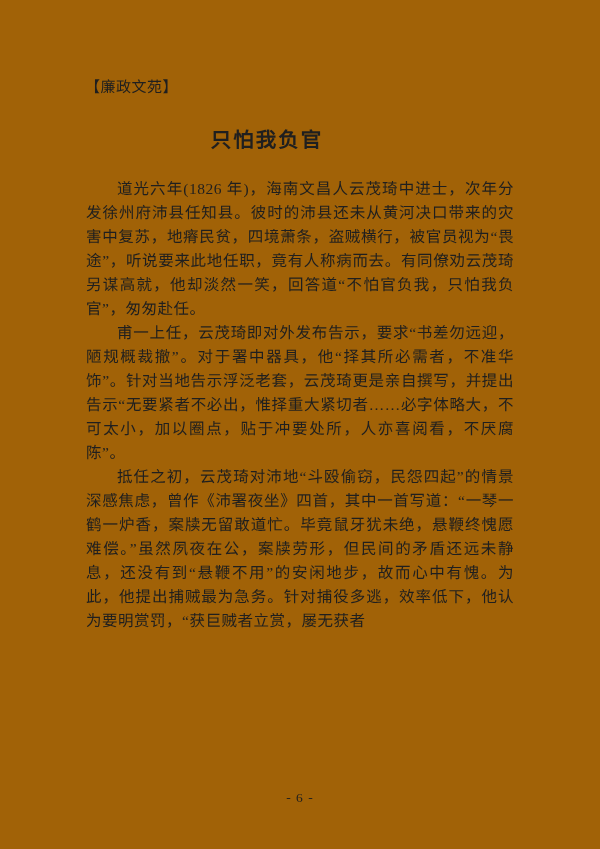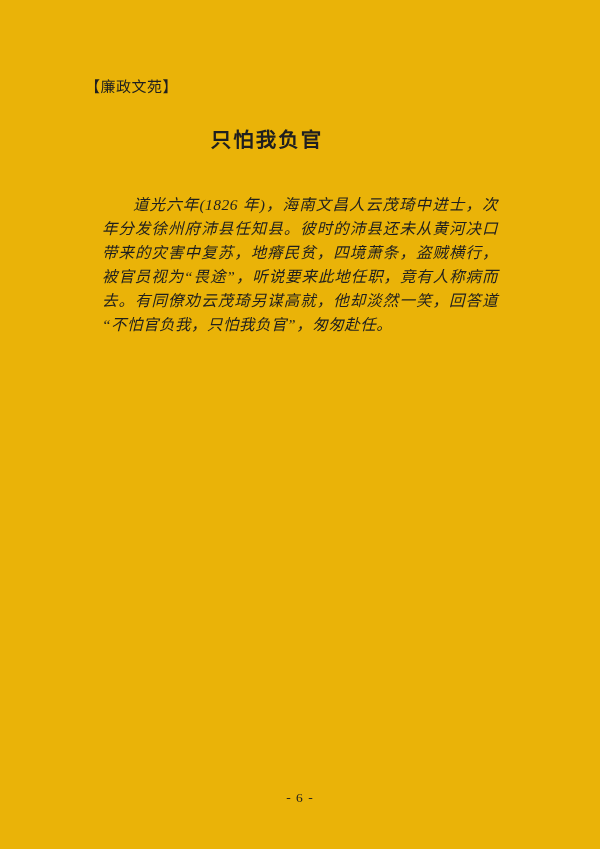--- a/index.html
+++ b/index.html
@@ -4,21 +4,21 @@
 <style>
   html, body {
     margin: 0;
     padding: 0;
     background: #ffffff;
   }
   .page {
     position: relative;
     width: 600px;
     height: 849px;
-    background: #eab308;
+    background: #a16207;
     font-family: "Liberation Serif", "DejaVu Serif", serif;
     color: #1f1f1f;
     overflow: hidden;
   }
   .section-label {
     position: absolute;
     top: 75px;
     left: 85px;
     font-size: 15px;
     letter-spacing: 0.5px;
@@ -41,24 +41,23 @@
     position: absolute;
     top: 177px;
     left: 86px;
     width: 428px;
     font-size: 15.5px;
     line-height: 24px;
     text-align: justify;
     letter-spacing: 0.5px;
   }
   .body-text p {
-    margin: 16px;
+    margin: 0;
     padding: 0;
     text-indent: 2em;
-    font-style: italic;
   }
   .page-number {
     position: absolute;
     top: 790px;
     left: 0;
     width: 600px;
     text-align: center;
     font-size: 13.5px;
     letter-spacing: 1px;
   }
@@ -67,17 +66,19 @@
 <body>
 
 <div class="page">
 
   <div class="section-label">【廉政文苑】</div>
 
   <h1 class="doc-title">只怕我负官</h1>
 
   <div class="body-text">
     <p>道光六年(1826 年)，海南文昌人云茂琦中进士，次年分发徐州府沛县任知县。彼时的沛县还未从黄河决口带来的灾害中复苏，地瘠民贫，四境萧条，盗贼横行，被官员视为“畏途”，听说要来此地任职，竟有人称病而去。有同僚劝云茂琦另谋高就，他却淡然一笑，回答道“不怕官负我，只怕我负官”，匆匆赴任。</p>
+    <p>甫一上任，云茂琦即对外发布告示，要求“书差勿远迎，陋规概裁撤”。对于署中器具，他“择其所必需者，不准华饰”。针对当地告示浮泛老套，云茂琦更是亲自撰写，并提出告示“无要紧者不必出，惟择重大紧切者……必字体略大，不可太小，加以圈点，贴于冲要处所，人亦喜阅看，不厌腐陈”。</p>
+    <p>抵任之初，云茂琦对沛地“斗殴偷窃，民怨四起”的情景深感焦虑，曾作《沛署夜坐》四首，其中一首写道：“一琴一鹤一炉香，案牍无留敢道忙。毕竟鼠牙犹未绝，悬鞭终愧愿难偿。”虽然夙夜在公，案牍劳形，但民间的矛盾还远未静息，还没有到“悬鞭不用”的安闲地步，故而心中有愧。为此，他提出捕贼最为急务。针对捕役多逃，效率低下，他认为要明赏罚，“获巨贼者立赏，屡无获者</p>
   </div>
 
   <div class="page-number">- 6 -</div>
 
 </div>
 
 </body></html>

